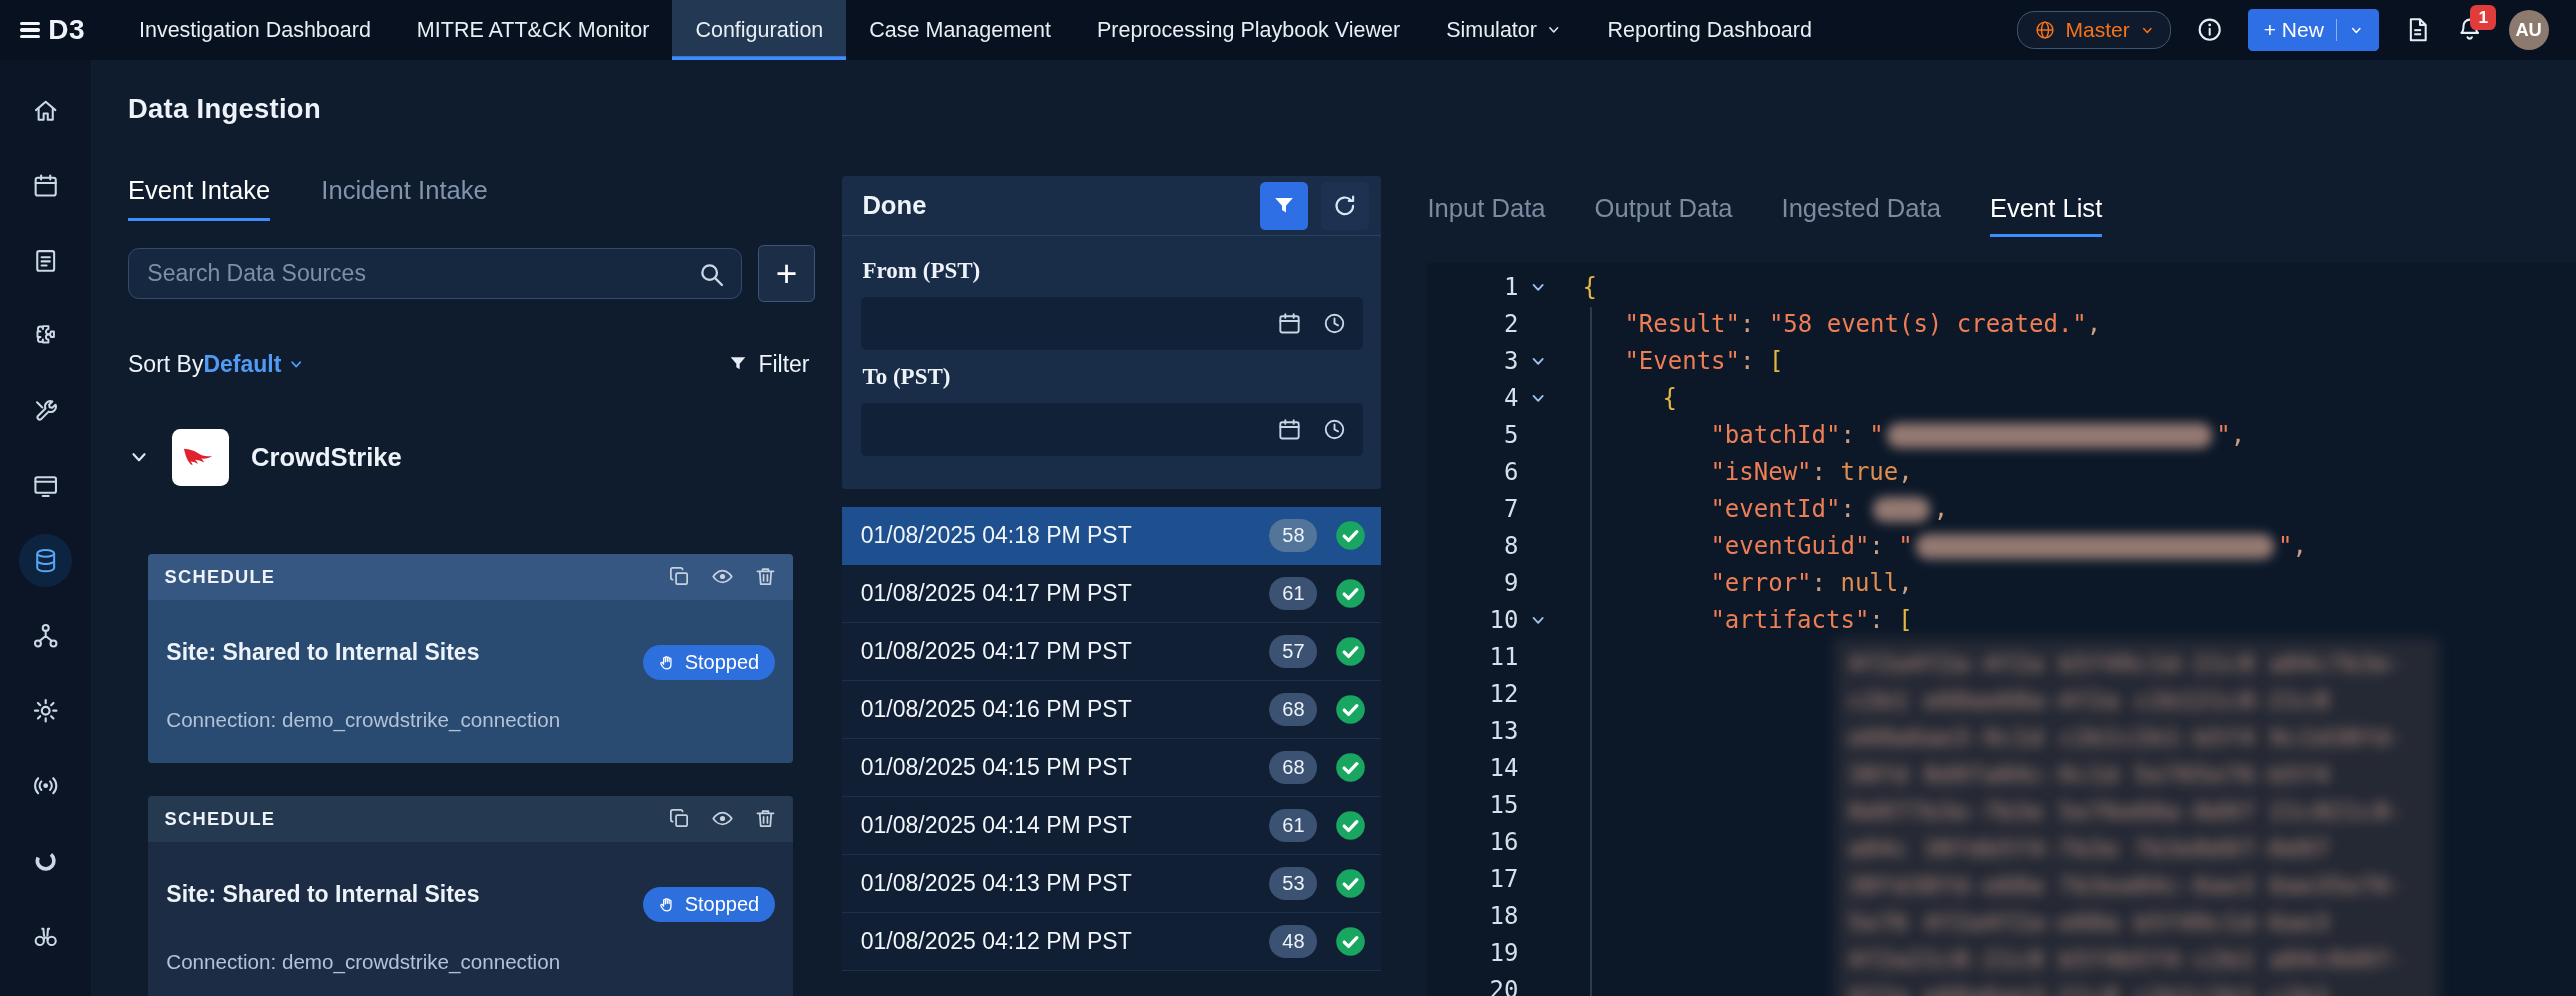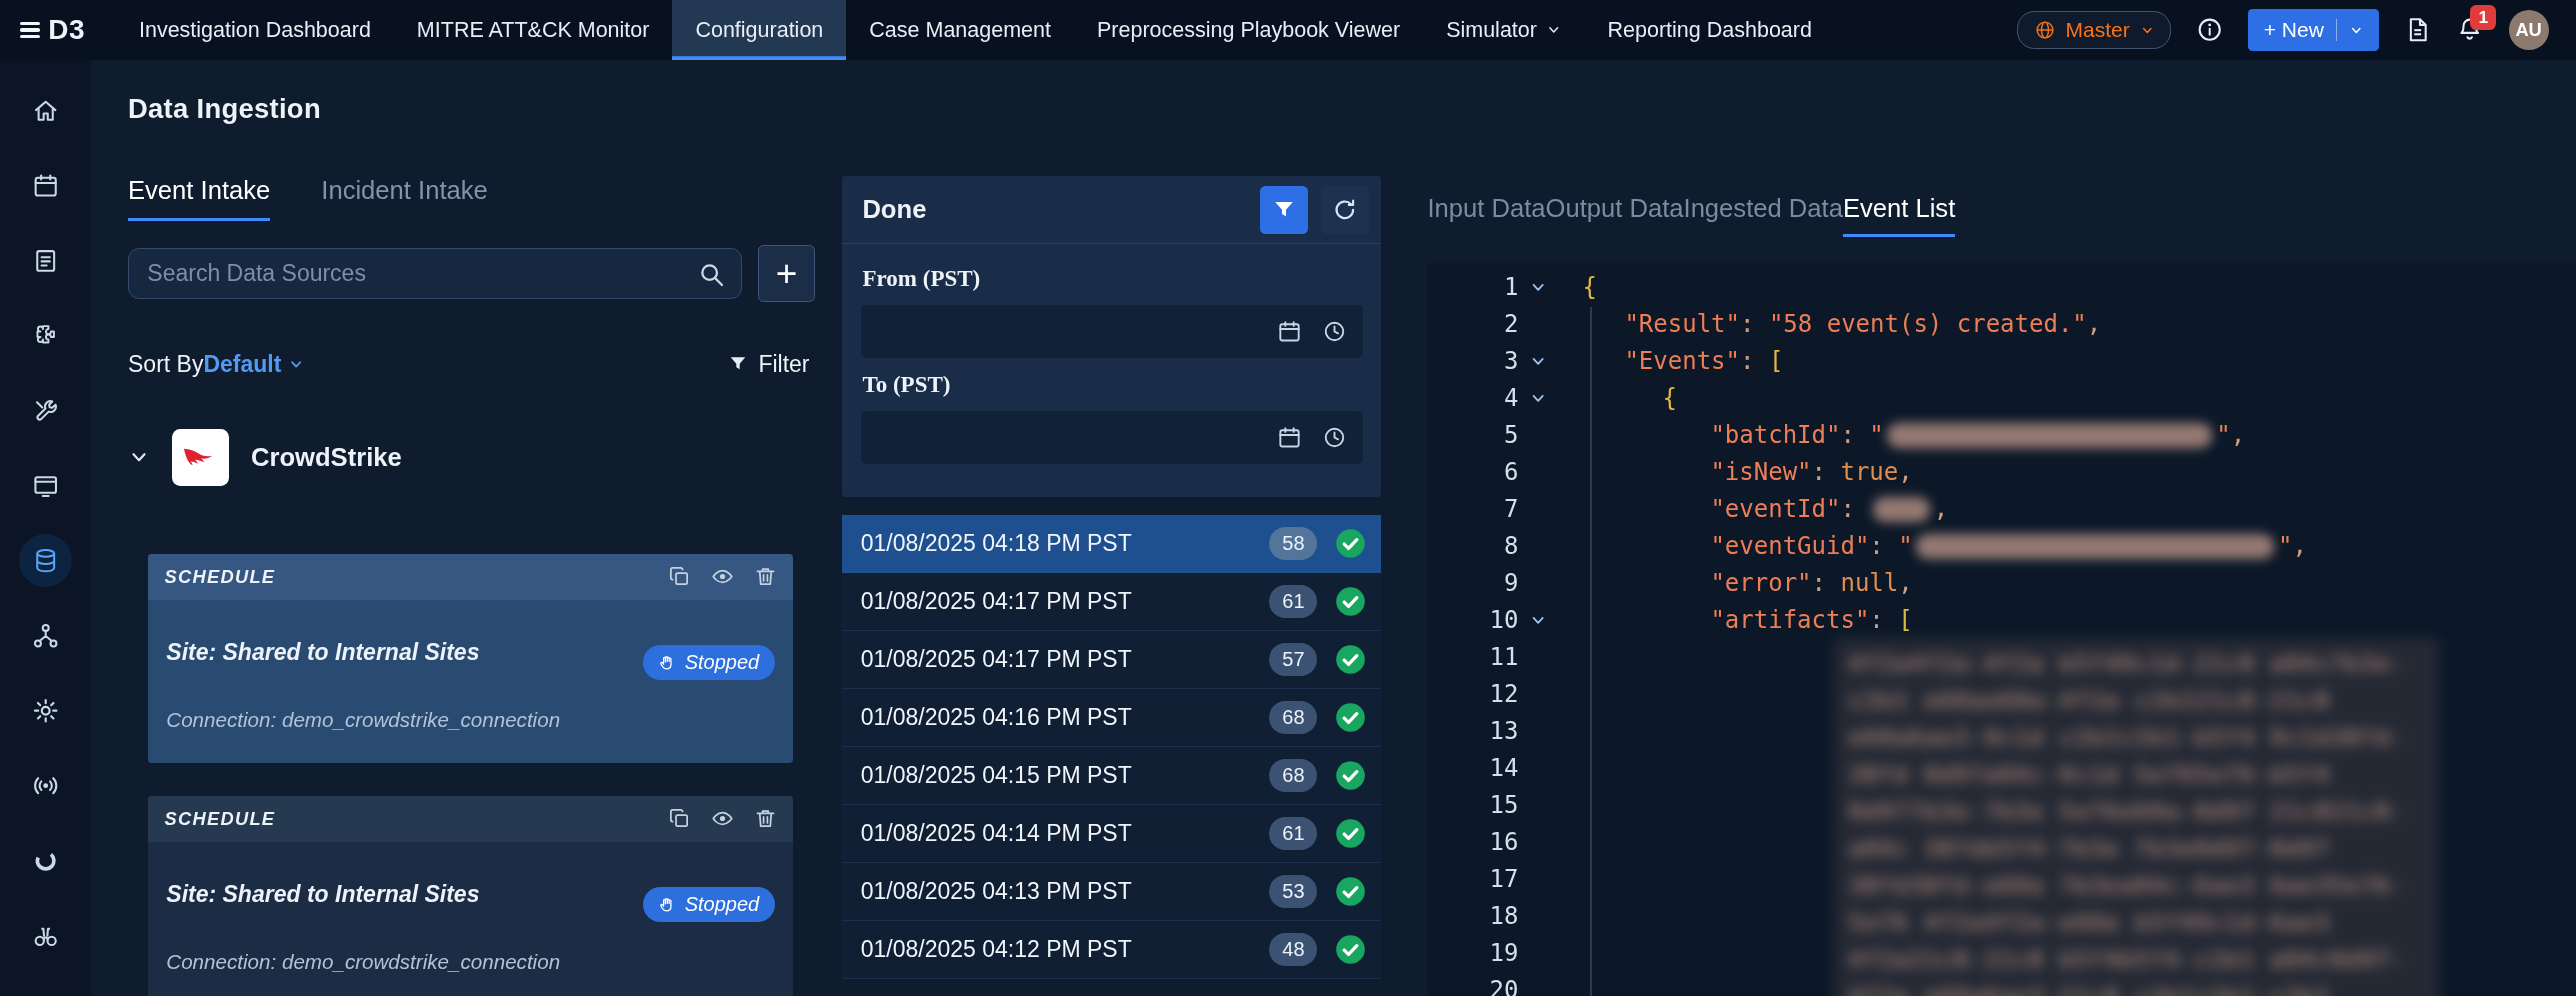--- a/index.html
+++ b/index.html
@@ -58,56 +58,56 @@
   .add-btn { width:57px; height:57px; background:#1b2d47; border:0.9px solid #3d5679; border-radius:5.5px; color:#fff; font-size:37px; font-weight:300; line-height:1; display:flex; align-items:center; justify-content:center; cursor:pointer; font-family:inherit; }
   .sort-row { display:flex; align-items:center; margin-top:49px; font-size:23px; }
   .sort-value { color:#519bf5; display:inline-flex; align-items:center; gap:6.4px; font-weight:600; cursor:pointer; }
   .filter-chip { margin-left:auto; margin-right:5.5px; display:inline-flex; gap:10px; align-items:center; font-size:23px; color:#eef3f9; cursor:pointer; }
   .filter-chip .icn { color:#e7edf4; }
   .group-row { display:flex; align-items:center; gap:22px; margin-top:51px; cursor:pointer; }
   .group-chev { color:#dfe7f0; }
   .group-logo { width:57px; height:57px; background:#fff; border-radius:8.2px; display:flex; align-items:center; justify-content:center; }
   .group-name { font-size:25.6px; font-weight:700; }
   .cards { margin:68px 0 0 20px; }
-  .card { border-radius:3.7px; overflow:hidden; margin-bottom:33px; width:645px; cursor:pointer;font-style:italic; }
+  .card { border-radius:3.7px; overflow:hidden; margin-bottom:33px; width:645px; cursor:pointer; }
   .card-header { height:46px; display:flex; align-items:center; padding:0 16.4px; font-size:18.3px; font-weight:700; letter-spacing:1.3px; }
   .card.selected .card-header { background:#365781; }
   .card.selected .card-body { background:#294a71; }
   .card:not(.selected) .card-header { background:#253951; }
   .card:not(.selected) .card-body { background:#1b2c44; }
   .card-actions { margin-left:auto; display:flex; gap:20px; color:#c6d2e0; }
   .card-actions .icn { cursor:pointer; }
   .card-body { padding:25.6px 18.3px 31px; }
   .card-site-row { display:flex; align-items:center; }
   .card-site { font-size:23px; font-weight:700; }
   .status-pill { margin-left:auto; background:#2d6fdd; border-radius:17.4px; height:35px; display:inline-flex; align-items:center; gap:8.2px; padding:0 15.5px; font-size:20px; color:#fff;margin-top:20px; }
   .card-conn { margin-top:27.4px; font-size:20.6px; color:#b3c2d6; }
 
   
   .col-queue { width:539px; margin-left:27.4px; flex-shrink:0; display:flex; flex-direction:column; }
   .queue-panel { background:#1a2d48; border-radius:3.7px; }
-  .queue-header { height:68px; display:flex; align-items:center; padding:0 12.8px 0 20px; border-bottom:0.9px solid #2b4161; font-size:25.6px; font-weight:700; }
+  .queue-header { height:60px; display:flex; align-items:center; padding:0 12.8px 0 20px; border-bottom:0.9px solid #2b4161; font-size:25.6px; font-weight:700; }
   .queue-actions { margin-left:auto; display:flex; gap:12.8px; }
   .q-filter-btn { width:48px; height:48px; background:#2e6fe5; border:none; border-radius:5.5px; display:flex; align-items:center; justify-content:center; color:#fff; cursor:pointer; }
   .q-refresh-btn { width:48px; height:48px; background:#1d3150; border:none; border-radius:5.5px; display:flex; align-items:center; justify-content:center; color:#d9e6f6; cursor:pointer; }
   .queue-filters { padding:7.3px 18.3px 33px;font-family:Liberation Serif, serif; }
   .q-label { font-size:23px; font-weight:700; margin:14.6px 0 12.8px 1.8px; }
   .q-input { height:53px; background:#102138; border-radius:5.5px; display:flex; align-items:center; justify-content:flex-end; gap:20px; padding:0 16.4px; color:#c9d6e6; cursor:text; }
   .q-input .icn { cursor:pointer; }
   .queue-list { margin-top:18.3px; flex:1; overflow:hidden; }
   .q-row { height:58px; display:flex; align-items:center; padding:0 14.6px 0 18.3px; background:#101f34; border-bottom:0.9px solid #1e3049; cursor:pointer; }
   .q-row.selected { background:#1e4f8f; border-color:#1e4f8f; }
   .q-time { font-size:23px; font-weight:500; color:#f2f6fa; }
   .q-badge { margin-left:auto; min-width:48px; height:33px; border-radius:16.4px; background:#3c5272; display:flex; align-items:center; justify-content:center; font-size:20px; padding:0 9.1px; }
   .q-row.selected .q-badge { background:#527599; }
   .q-row .icn { margin-left:16.4px; }
 
   
   .col-detail { flex:1; margin-left:46px; display:flex; flex-direction:column; min-width:0; padding-top:18.3px; }
-  .detail-tabs { display:flex; font-size:25.6px; }
+  .detail-tabs { display:flex; gap:49px; font-size:25.6px; }
   .d-tab { color:#7c8ba1; padding-bottom:11px; cursor:pointer; }
   .d-tab.active { color:#fff; border-bottom:3.7px solid #3f8cfd; font-weight:500; }
   .code-panel { margin-top:25.6px; background:#0c1828; flex:1; position:relative; overflow:hidden;
     font-family:"DejaVu Sans Mono", monospace; font-size:24px; padding-top:5.5px; }
   .code-line { height:37px; display:flex; align-items:center; }
   .ln { width:91px; text-align:right; color:#d6dfec; flex-shrink:0; font-size:24px; }
   .fold { width:40px; display:flex; align-items:center; justify-content:center; color:#9cc0ee; flex-shrink:0; cursor:pointer; }
   .fold svg { width:18.3px; height:18.3px; }
   .toks { white-space:pre; }
   .tk-key { color:#ee7e55; }

